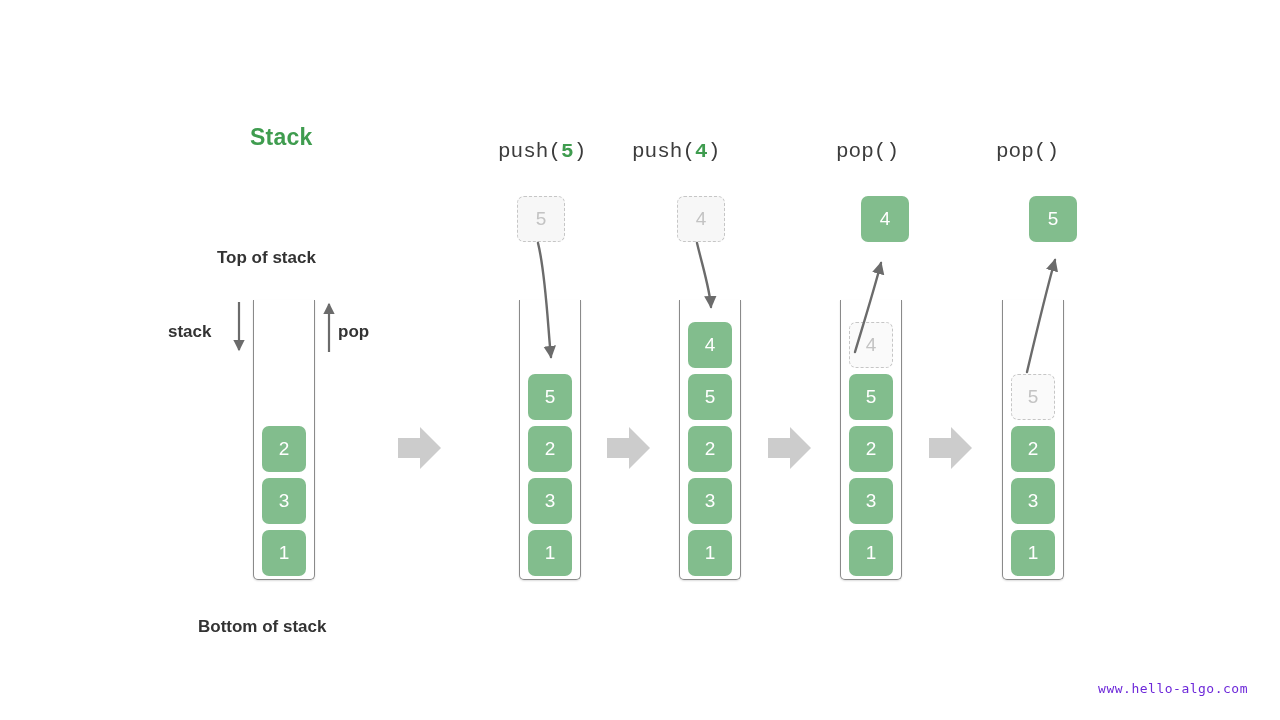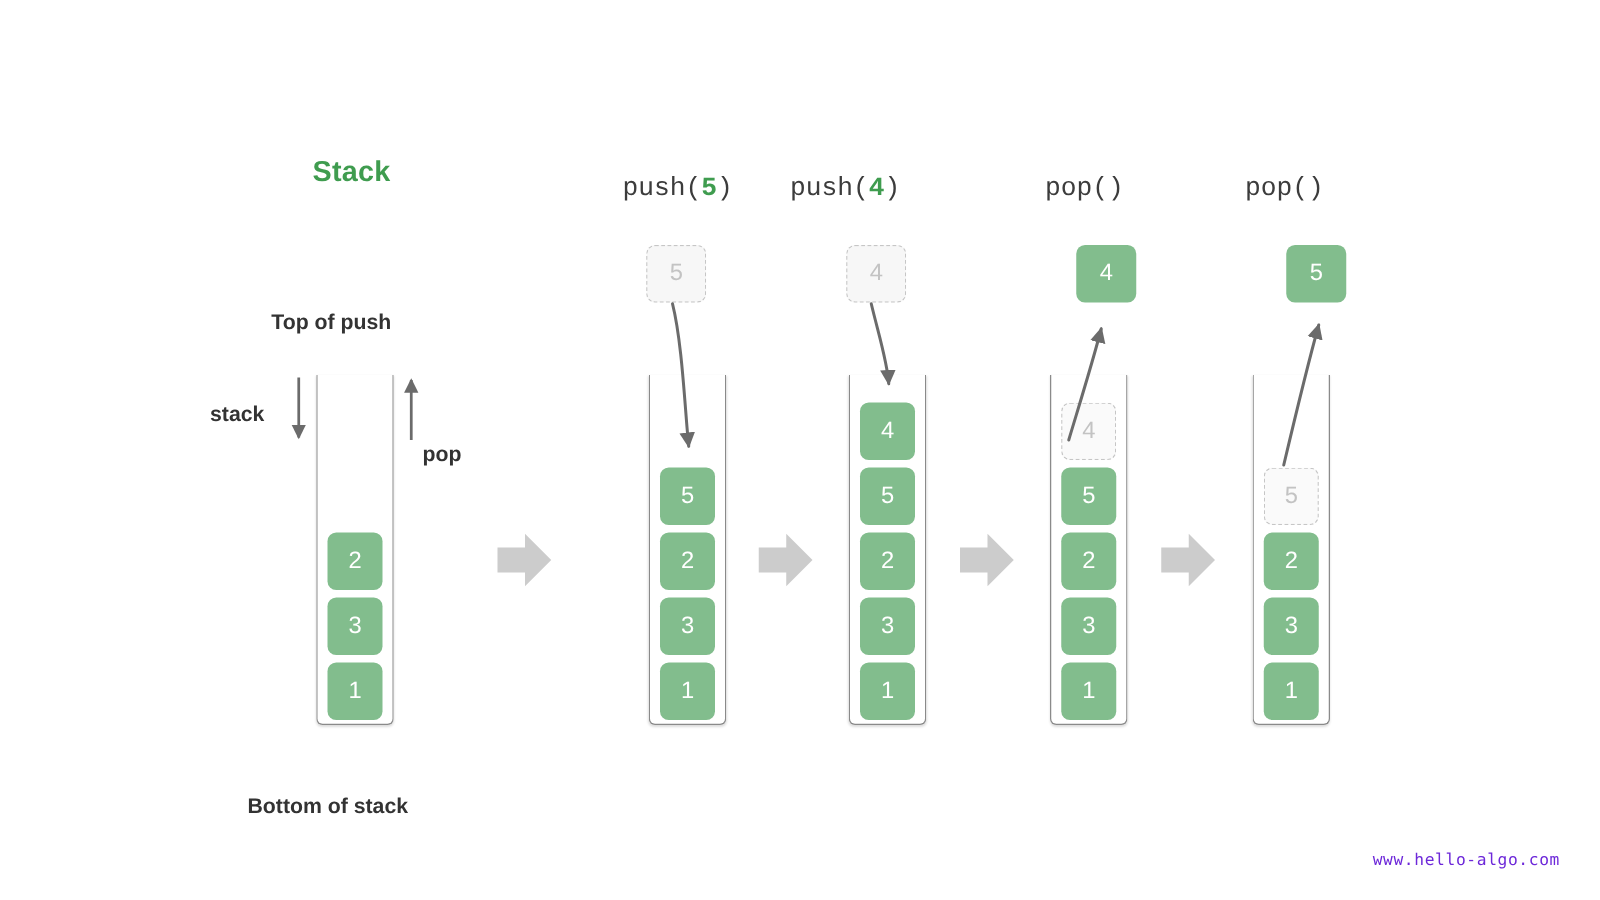--- a/index.html
+++ b/index.html
@@ -36,23 +36,23 @@
 
   
   .annot {
     position: absolute;
     font-size: 17px;
     font-weight: bold;
     color: #333333;
     white-space: nowrap;
   }
   .annot-top     { left: 217px; top: 248px; }
-  .annot-bottom  { left: 198px; top: 635px; }
+  .annot-bottom  { left: 198px; top: 617px; }
   .annot-push    { left: 168px; top: 322px; }
-  .annot-pop     { left: 338px; top: 322px; margin-top: 32px; }
+  .annot-pop     { left: 338px; top: 322px; }
 
   
   .op-label {
     position: absolute;
     top: 140px;
     font-family: Liberation Mono, monospace;
     font-size: 21px;
     color: #3c3c3c;
     white-space: nowrap;
   }
@@ -144,21 +144,21 @@
     white-space: nowrap;
   }
 </style>
 </head>
 <body>
 
 <div class="canvas">
 
   <div class="title">Stack</div>
 
-  <div class="annot annot-top">Top of push</div>
+  <div class="annot annot-top">Top of stack</div>
   <div class="annot annot-bottom">Bottom of stack</div>
   <div class="annot annot-push">stack</div>
   <div class="annot annot-pop">pop</div>
 
   <div class="op-label" style="left:498px; width:100px;">
     <span>push(</span><span class="hl">5</span><span>)</span>
   </div>
   <div class="op-label" style="left:632px; width:100px;">
     <span>push(</span><span class="hl">4</span><span>)</span>
   </div>

